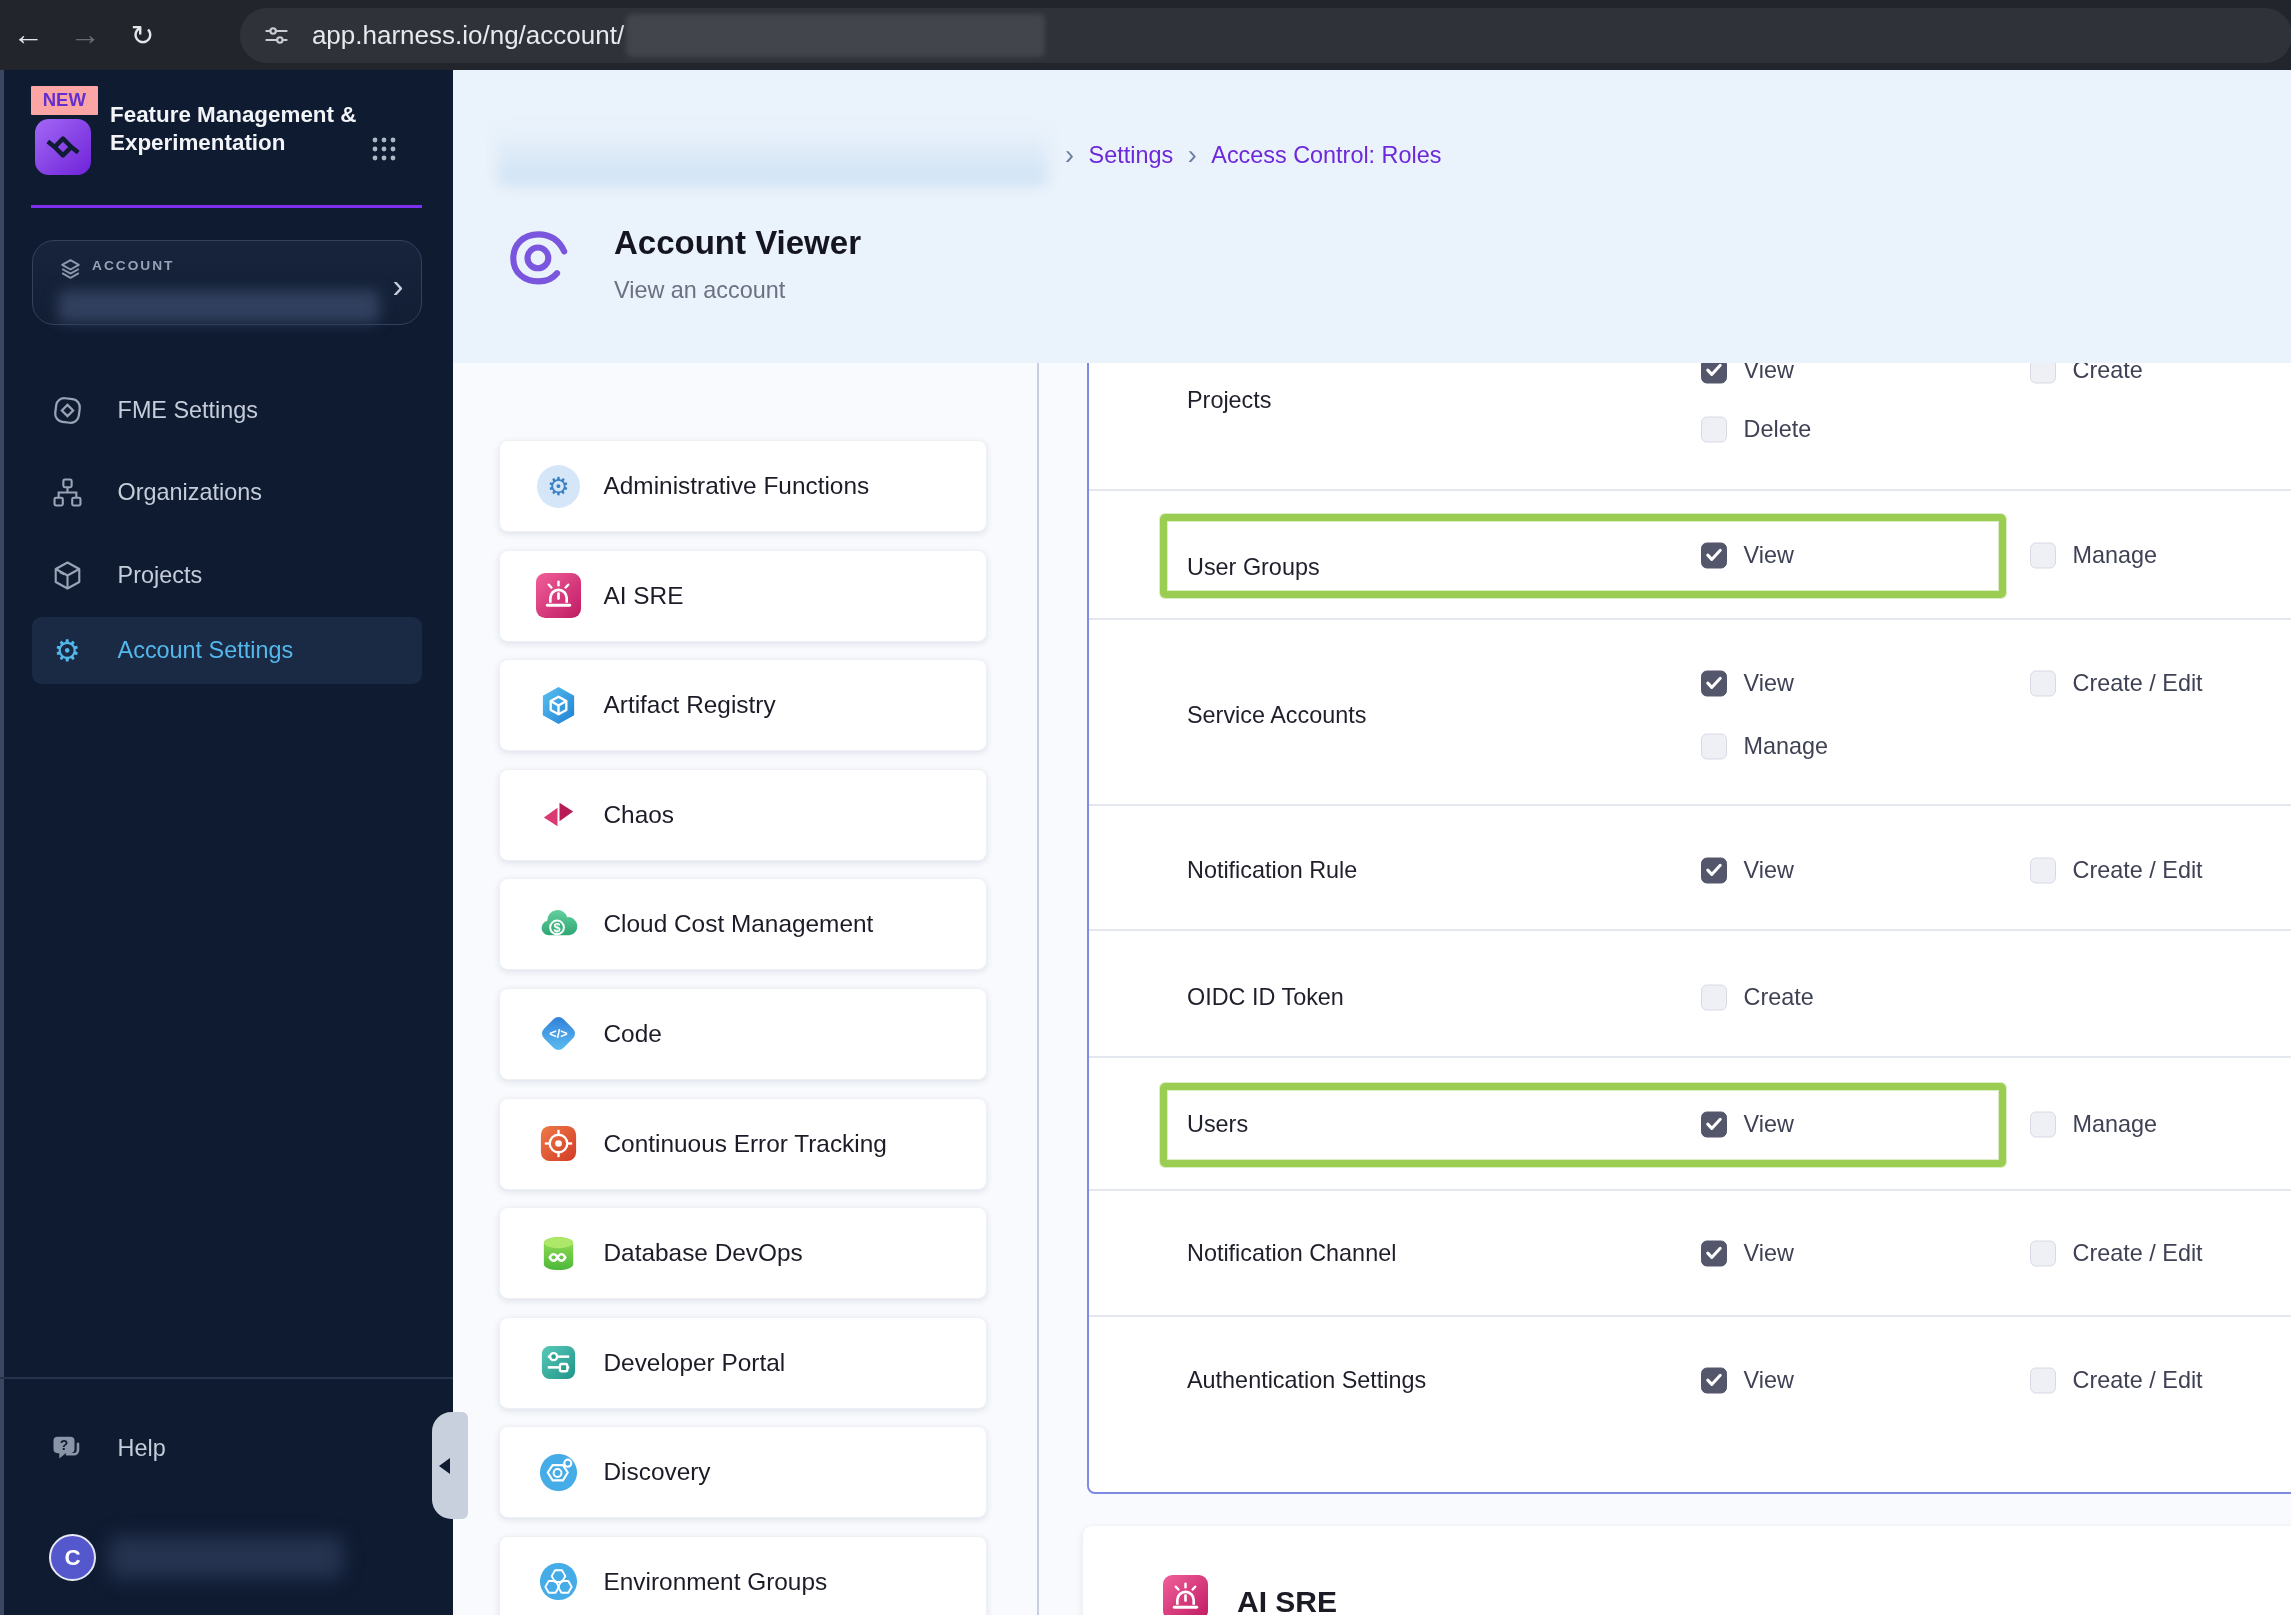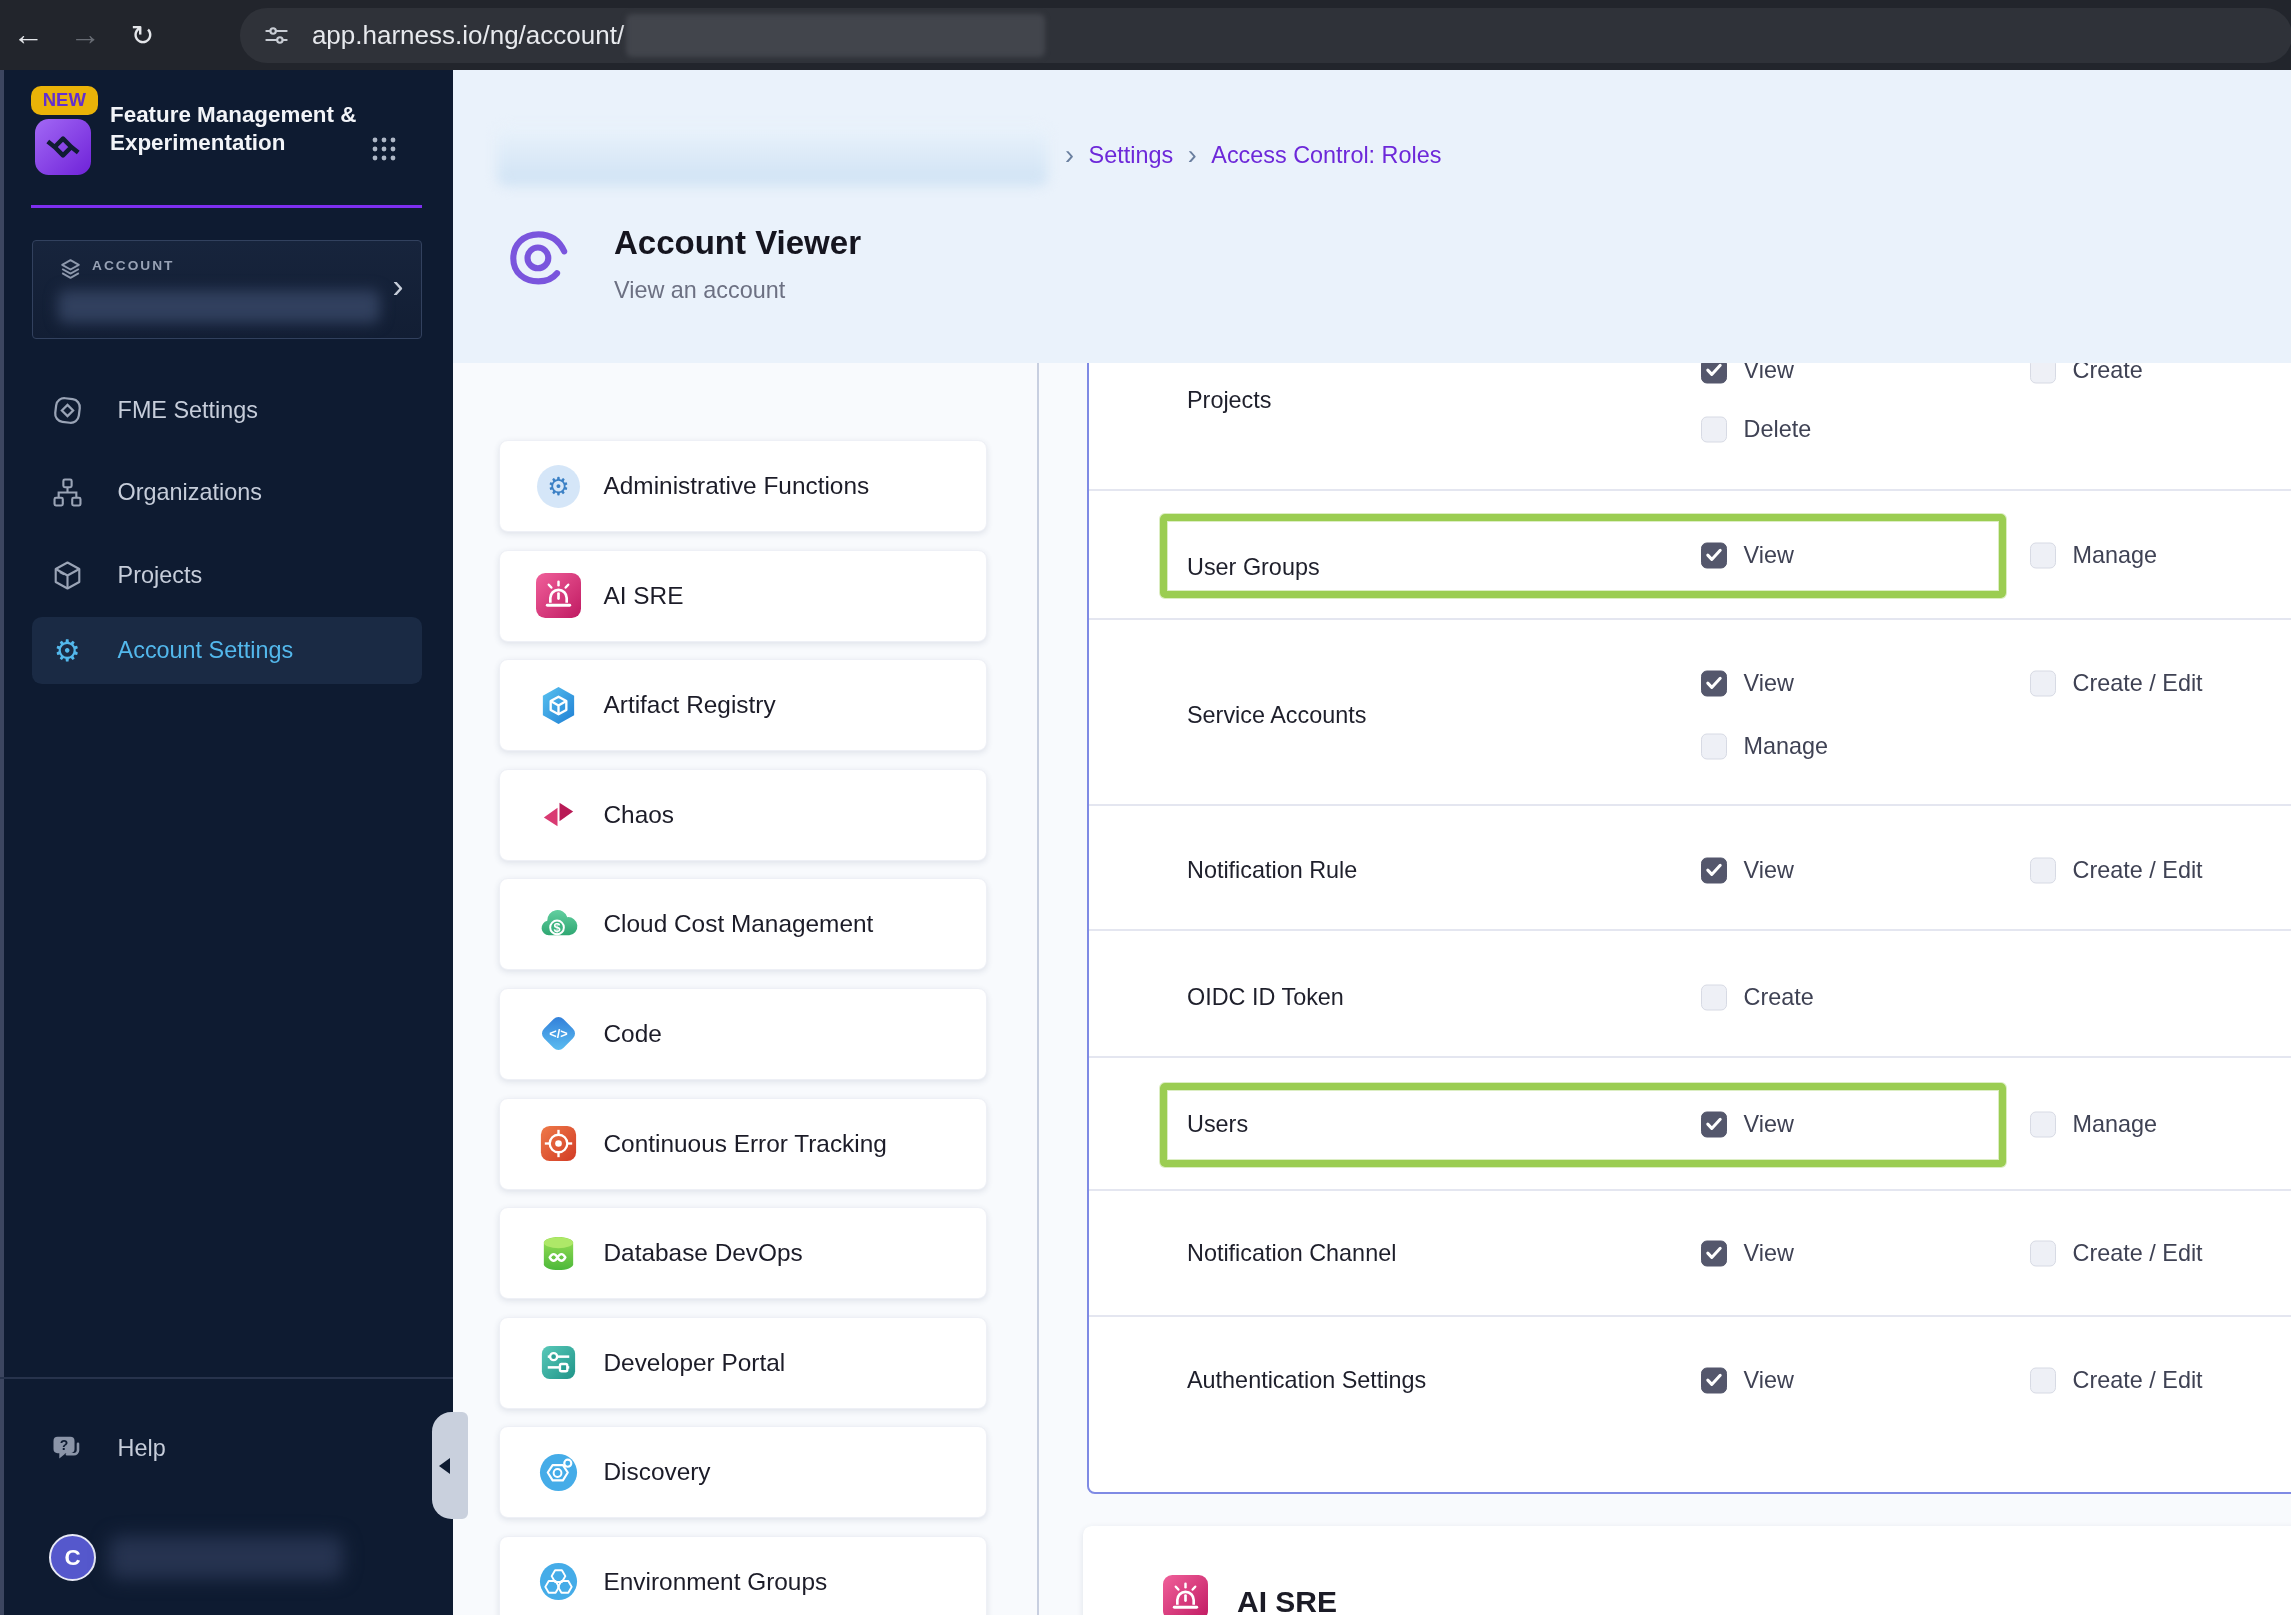--- a/index.html
+++ b/index.html
@@ -17,28 +17,28 @@
   .url-pill{position:absolute;left:240px;top:7.8px;width:2052px;height:55px;border-radius:27px;
     background:#2f3239;display:flex;align-items:center;padding-left:23.4px;}
   .url-text{font-size:26px;color:#e7e9ed;white-space:nowrap;display:flex;align-items:center;}
   .url-blur{display:inline-block;width:419px;height:43px;background:#42454c;border-radius:5.9px;
     margin:0 2px;filter:blur(2.9px);}
   .tune-ic{margin-right:21.5px;display:flex;align-items:center;}
 
   
   .sidebar{position:absolute;left:0;top:70px;width:453px;height:1545px;background:#0e1b31;z-index:30;}
   .s-edge{position:absolute;left:0;top:0;width:3.9px;height:100%;background:#3c4660;}
-  .new-badge{position:absolute;left:31px;top:15.6px;padding:3.9px 11.7px;background:#eab308;color:#6330cf;
-    font-size:18.5px;font-weight:bold;border-radius:10px;}
+  .new-badge{position:absolute;left:31px;top:15.6px;padding:3.9px 11.7px;background:#fca5a5;color:#6330cf;
+    font-size:18.5px;font-weight:bold;border-radius:1px;}
   .app-icon{position:absolute;left:35px;top:49px;}
   .app-title{position:absolute;left:110px;top:31px;width:254px;color:#f2f4f8;font-size:22.4px;
     font-weight:bold;line-height:28px;}
   .grid-icon{position:absolute;left:371px;top:66px;cursor:pointer;}
   .purple-rule{position:absolute;left:31px;top:135px;width:391px;height:2.9px;background:#7d2ff0;}
-  .account-box{position:absolute;left:32px;top:170px;width:390px;height:99px;border-radius:4px;
+  .account-box{position:absolute;left:32px;top:170px;width:390px;height:85px;border-radius:22px;
     border:1.5px solid #32415e;background:linear-gradient(#17243c,#121e34);}
   .acct-icon{position:absolute;left:25px;top:15.6px;}
   .acct-label{position:absolute;left:59px;top:16.6px;font-size:13.7px;font-weight:bold;
     letter-spacing:2px;color:#98a2b5;}
   .acct-blur{position:absolute;left:25px;top:49px;width:322px;height:33px;border-radius:7.8px;
     background:#31405e;filter:blur(6.8px);}
   .acct-chev{position:absolute;right:17.6px;top:25px;font-size:33px;color:#c6cdd9;line-height:39px;}
   .nav-item{position:absolute;left:32px;width:390px;height:67px;border-radius:9.8px;
     display:flex;align-items:center;padding-left:15.6px;cursor:pointer;}
   .nav-item.active{background:#1a2a44;}

